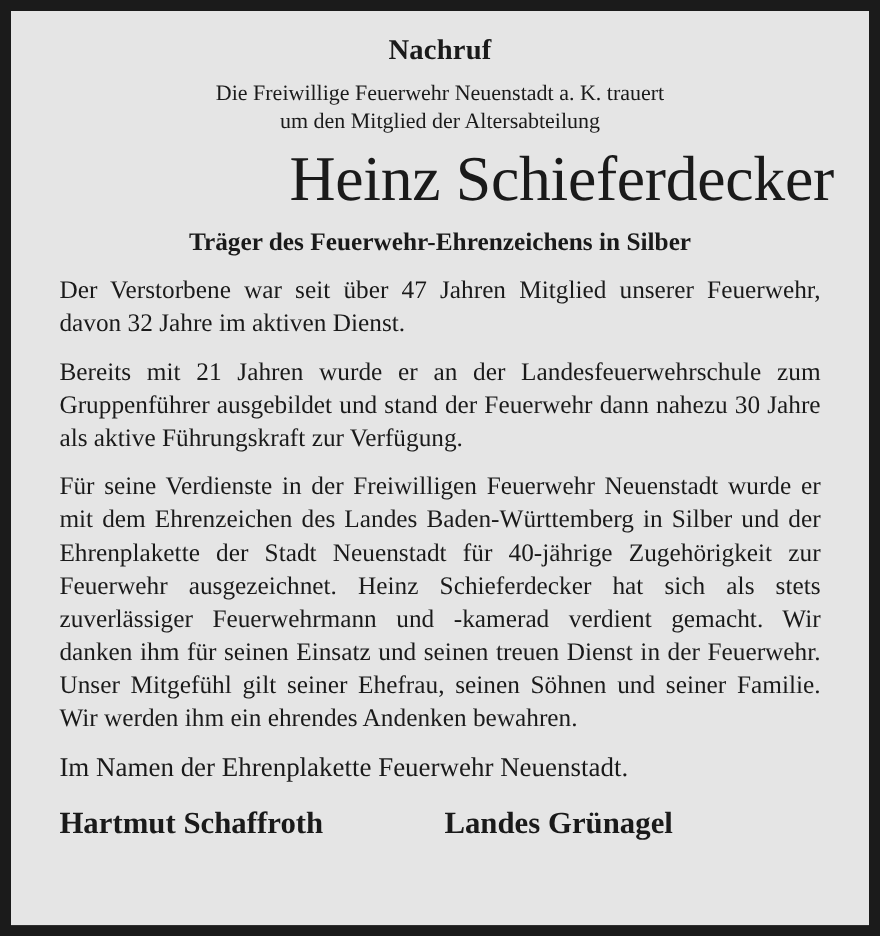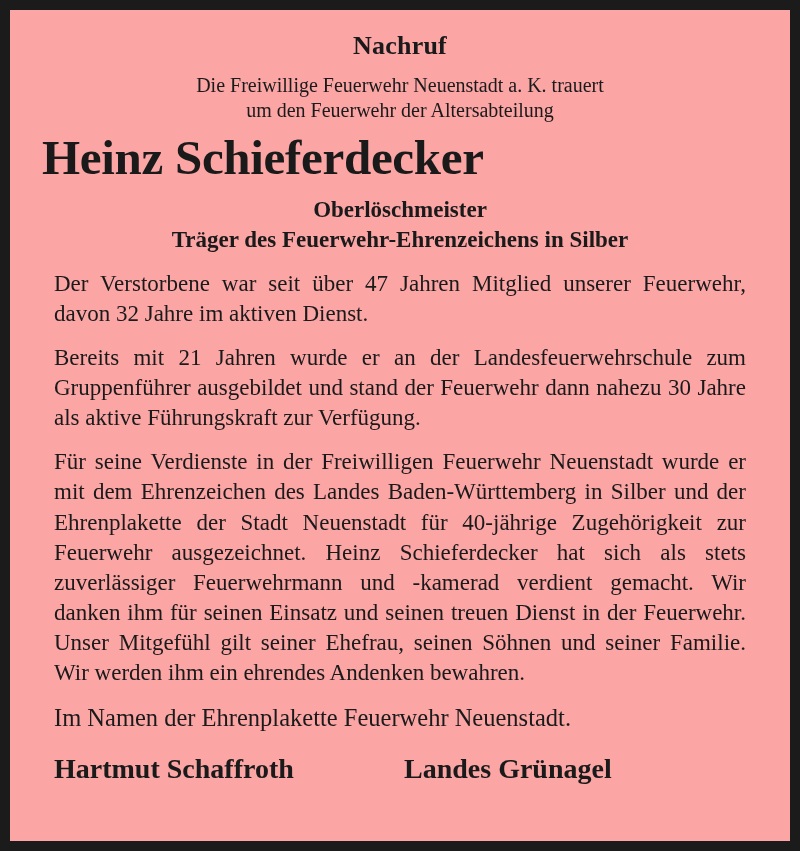--- a/index.html
+++ b/index.html
@@ -13,21 +13,21 @@
     font-family: "Liberation Serif", "DejaVu Serif", serif;
     color: #1a1a1a;
     overflow: hidden;
   }
 
   .notice-frame {
     box-sizing: border-box;
     width: 800px;
     height: 851px;
     border: 10px solid #1b1b1b;
-    background: #fca5a5;
+    background: #e5e5e5;
     padding: 0;
   }
 
   .notice-inner {
     box-sizing: border-box;
     width: 100%;
     height: 100%;
     padding: 22px 32px 0 32px;
   }
 
@@ -44,23 +44,23 @@
     text-align: center;
     font-size: 20px;
     line-height: 1.26;
     margin: 0 0 4px 0;
   }
   .lead-line {
     display: block;
   }
 
   .deceased-name {
-    text-align: left;
-    font-weight: bold;
-    font-size: 49px;
+    text-align: right;
+    font-weight: normal;
+    font-size: 58px;
     line-height: 1.1;
     letter-spacing: -0.3px;
     margin: 8px 0 10px 0;
     white-space: nowrap;
   }
 
   .rank-block {
     text-align: center;
     font-weight: bold;
     font-size: 23px;
@@ -111,27 +111,26 @@
 </head>
 <body>
 
 <div class="notice-frame">
   <div class="notice-inner">
 
     <div class="heading-nachruf">Nachruf</div>
 
     <div class="lead-block">
       <span class="lead-line">Die Freiwillige Feuerwehr Neuenstadt a. K. trauert</span>
-      <span class="lead-line">um den Feuerwehr der Altersabteilung</span>
+      <span class="lead-line">um den Mitglied der Altersabteilung</span>
     </div>
 
     <div class="deceased-name">Heinz Schieferdecker</div>
 
     <div class="rank-block">
-      <span class="rank-line">Oberlöschmeister</span>
       <span class="rank-line">Träger des Feuerwehr-Ehrenzeichens in Silber</span>
     </div>
 
     <p class="body-copy">Der Verstorbene war seit über 47 Jahren Mitglied unserer Feuerwehr, davon 32 Jahre im aktiven Dienst.</p>
 
     <p class="body-copy">Bereits mit 21 Jahren wurde er an der Landesfeuerwehrschule zum Gruppenführer ausgebildet und stand der Feuerwehr dann nahezu 30 Jahre als aktive Führungskraft zur Verfügung.</p>
 
     <p class="body-copy">Für seine Verdienste in der Freiwilligen Feuerwehr Neuenstadt wurde er mit dem Ehrenzeichen des Landes Baden-Württemberg in Silber und der Ehrenplakette der Stadt Neuenstadt für 40-jährige Zugehörigkeit zur Feuerwehr ausgezeichnet. Heinz Schieferdecker hat sich als stets zuverlässiger Feuerwehrmann und -kamerad verdient gemacht. Wir danken ihm für seinen Einsatz und seinen treuen Dienst in der Feuerwehr. Unser Mitgefühl gilt seiner Ehefrau, seinen Söhnen und seiner Familie. Wir werden ihm ein ehrendes Andenken bewahren.</p>
 
     <p class="closing-line">Im Namen der Ehrenplakette Feuerwehr Neuenstadt.</p>

